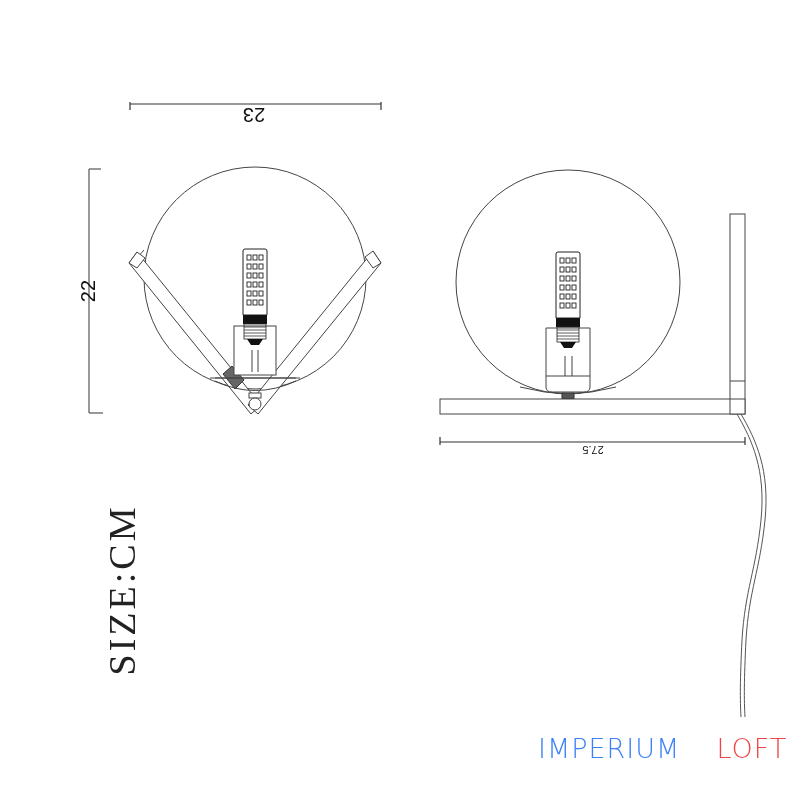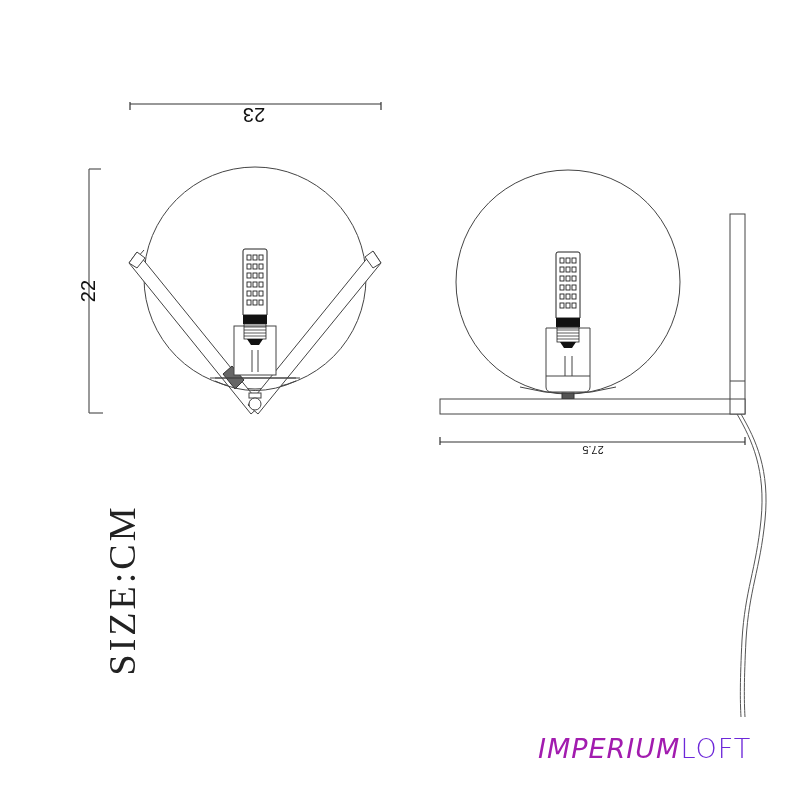--- a/index.html
+++ b/index.html
@@ -2,22 +2,22 @@
 <html><head>
 <meta charset="utf-8">
 <style>
   html, body { margin:0; padding:0; background:#ffffff; }
   body { width:800px; height:800px; position:relative; overflow:hidden; font-family:"Liberation Sans", sans-serif; }
   svg { position:absolute; left:0; top:0; }
   .dim-text { font-family:"Liberation Sans", sans-serif; fill:#111; }
   .size-label { position:absolute; left:92px; top:505px; width:60px; height:170px; }
   .size-label span { position:absolute; left:50%; top:50%; transform:translate(-50%,-50%) rotate(-90deg); white-space:nowrap; font-family:"Liberation Serif", serif; font-size:38px; color:#222; letter-spacing:3px; }
   .brand { position:absolute; left:538px; top:733px; font-family:"DejaVu Sans", sans-serif; font-size:27px; font-weight:300; letter-spacing:1px; }
-  .brand .b1 { color:#a21caf;font-style:italic; }
-  .brand .b2 { color:#6d28d9; }
+  .brand .b1 { color:#3b82f6; }
+  .brand .b2 { color:#ef4444;margin-left:36px; }
 </style>
 </head>
 <body>
 
 <svg width="800" height="800" viewBox="0 0 800 800">
   <defs>
     <g id="bulb">
 
       <path d="M2,2 Q2,0 4,0 L24,0 Q26,0 26,2 L26,66 L2,66 Z" fill="#fff" stroke="#222" stroke-width="1"></path>
       <g fill="#fff" stroke="#222" stroke-width="0.9">

